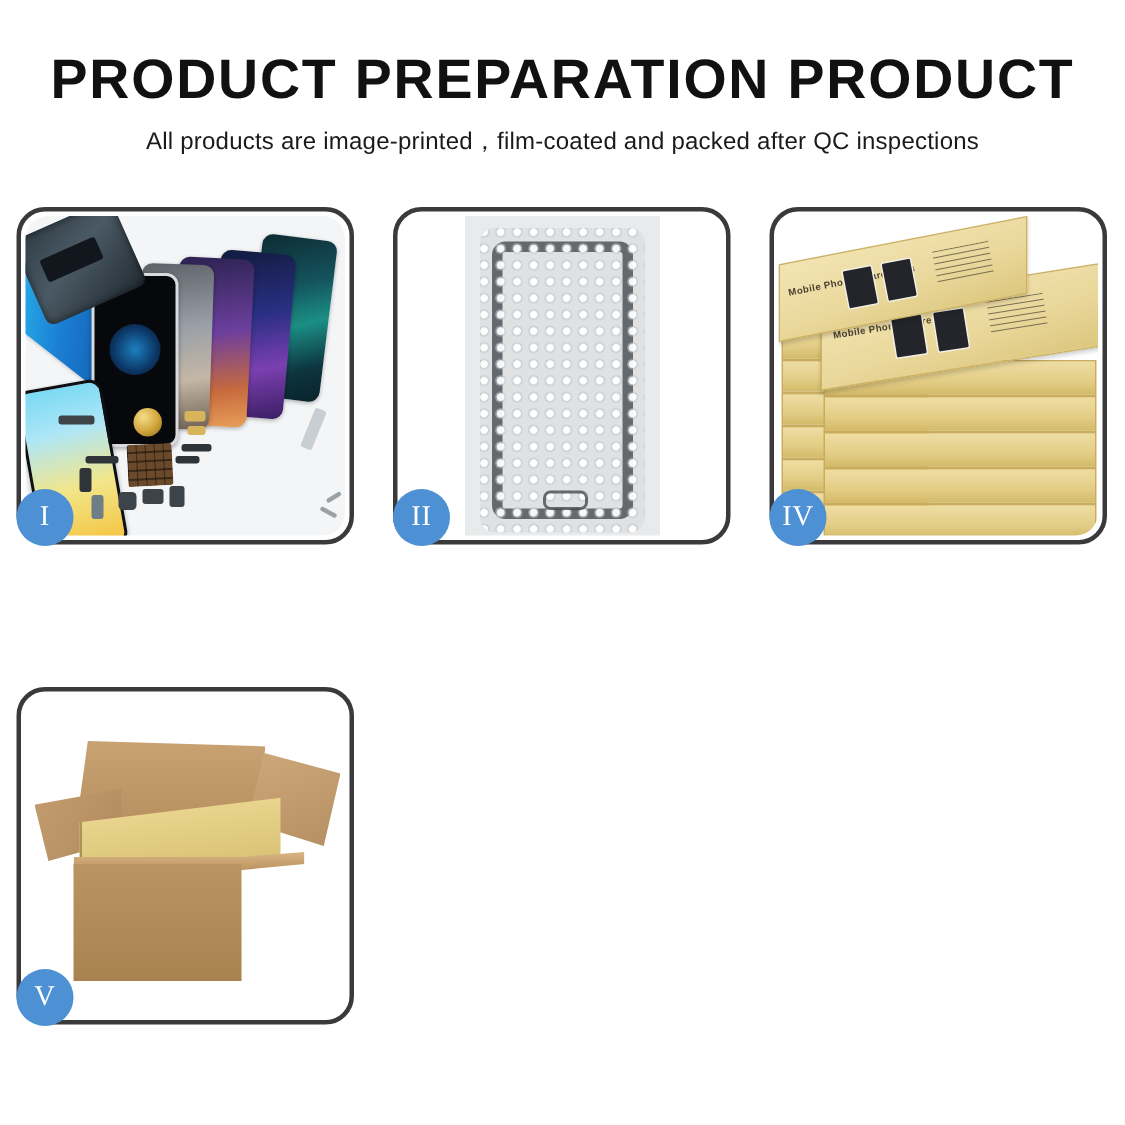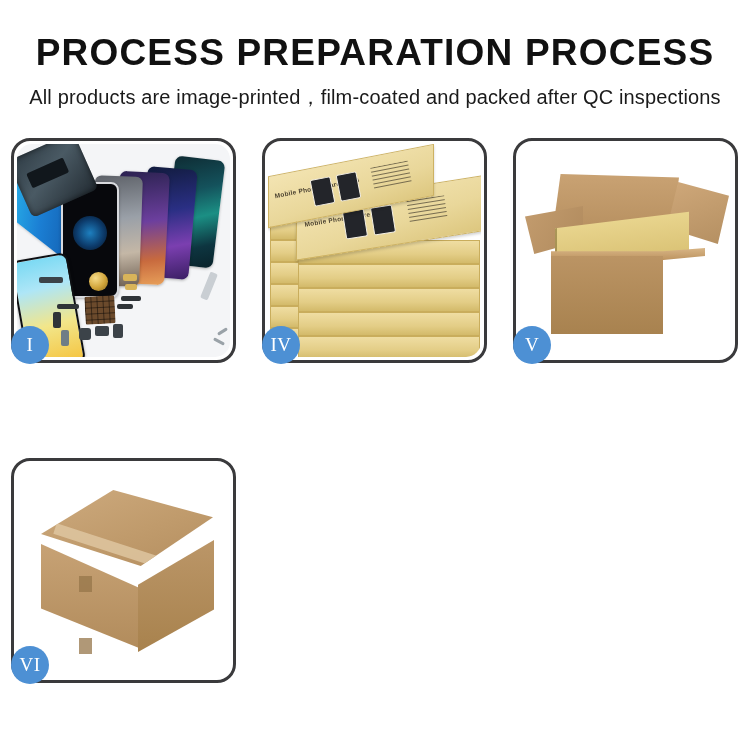--- a/index.html
+++ b/index.html
@@ -21,21 +21,21 @@
   .title {
     font-size: 37px;
     font-weight: 700;
     letter-spacing: 1.2px;
     color: #111111;
     line-height: 1;
     white-space: nowrap;
   }
   .subtitle {
     margin-top: 13px;
-    font-size: 20px;
+    font-size: 16px;
     font-weight: 400;
     color: #1a1a1a;
     letter-spacing: .15px;
     white-space: nowrap;
   }
 
   
   .grid {
     position: absolute;
     left: 11px;
@@ -412,21 +412,21 @@
   .b-tab {
     position: absolute;
     width: 13px; height: 16px;
     background: rgba(150,118,74,.75);
   }
 </style>
 </head>
 <body>
 
 <div class="header">
-  <div class="title">PROCESS PREPARATION PROCESS</div>
+  <div class="title">PRODUCT PREPARATION PRODUCT</div>
   <div class="subtitle">All products are image-printed，film-coated and packed after QC inspections</div>
 </div>
 
 <div class="grid">
 
   <div class="panel">
     <div class="panel-inner p1">
       <div class="scr scr-blue"></div>
       <div class="scr scr-a"></div>
       <div class="scr scr-b"></div>
@@ -448,20 +448,30 @@
       <div class="part" style="left:78px;top:182px;width:14px;height:10px;"></div>
       <div class="part" style="left:96px;top:180px;width:10px;height:14px;border-radius:2px;"></div>
       <div class="part" style="left:44px;top:186px;width:8px;height:16px;background:#6f7d86;"></div>
       <div class="part" style="left:196px;top:196px;width:12px;height:3px;background:#9aa2a8;transform:rotate(28deg);"></div>
       <div class="part" style="left:200px;top:186px;width:11px;height:3px;background:#9aa2a8;transform:rotate(-32deg);"></div>
       <div class="part" style="left:188px;top:128px;width:8px;height:28px;background:#c9ced3;transform:rotate(22deg);"></div>
     </div>
     <div class="badge">I</div>
   </div>
 
+  <div class="panel">
+    <div class="panel-inner p2">
+      <div class="p2-bg"></div>
+      <div class="wrapped">
+        <div class="bubbles"></div>
+        <div class="homebtn"></div>
+      </div>
+    </div>
+    <div class="badge">II</div>
+  </div>
 
 
   <div class="panel">
     <div class="panel-inner p4">
       <div class="stack">
 
         <div class="sbox" style="left:2px;top:74px;width:96px;height:20px;"></div>
         <div class="sbox" style="left:2px;top:96px;width:96px;height:20px;"></div>
         <div class="sbox" style="left:2px;top:118px;width:96px;height:20px;"></div>
         <div class="sbox" style="left:2px;top:140px;width:96px;height:20px;"></div>
@@ -496,25 +506,14 @@
       <div class="c-flap-l"></div>
       <div class="c-flap-r"></div>
       <div class="c-goods"></div>
       <div class="c-rim"></div>
       <div class="c-front"></div>
       <div class="c-side"></div>
     </div>
     <div class="badge">V</div>
   </div>
 
-  <div class="panel">
-    <div class="panel-inner p6">
-      <div class="b-top"></div>
-      <div class="b-tape"></div>
-      <div class="b-left"></div>
-      <div class="b-right"></div>
-      <div class="b-tab" style="left:62px;top:112px;"></div>
-      <div class="b-tab" style="left:62px;top:174px;"></div>
-    </div>
-    <div class="badge">VI</div>
-  </div>
 
 </div>
 
 </body></html>

